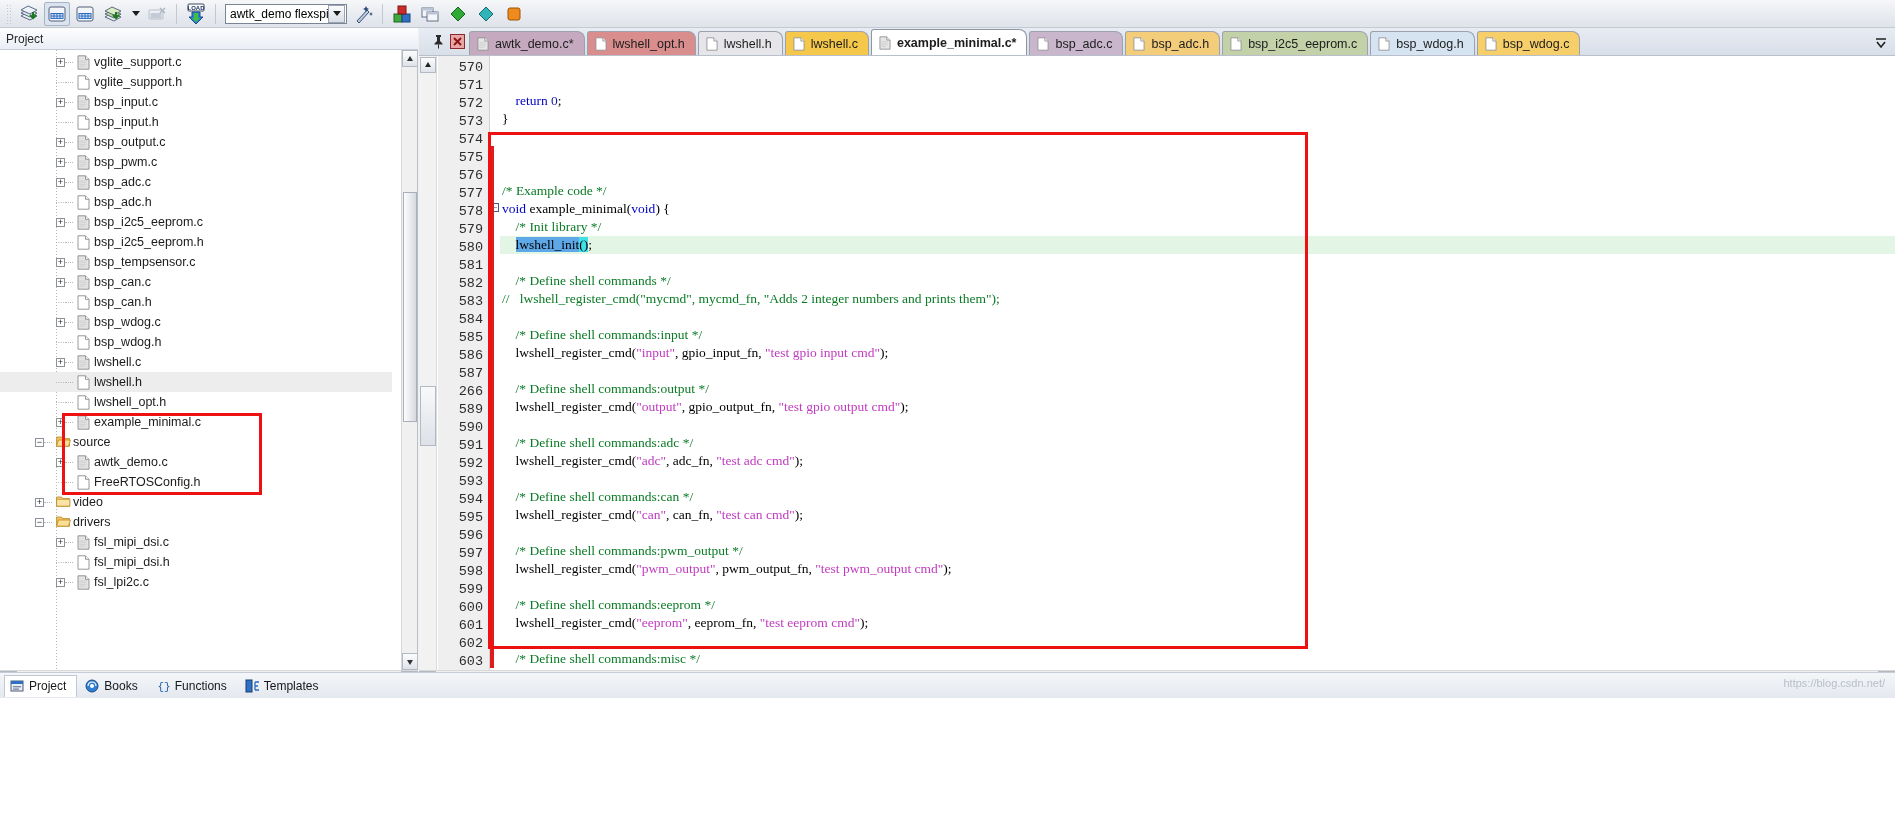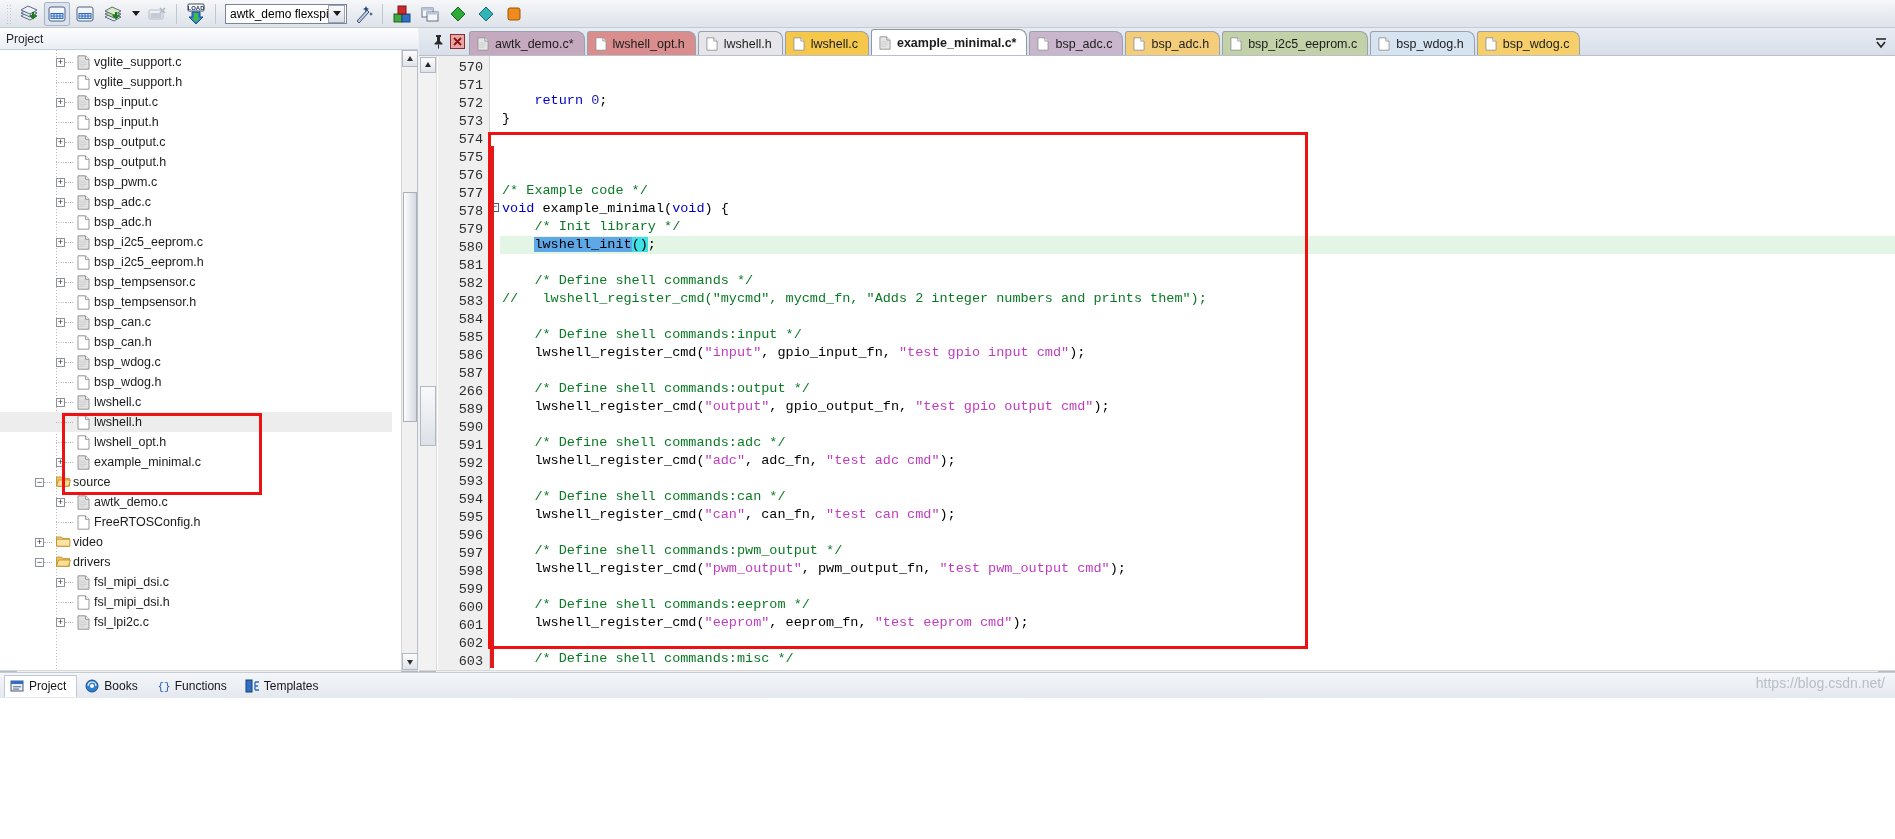--- a/index.html
+++ b/index.html
@@ -122,21 +122,21 @@
 
   .gutter {
     position:absolute; left:19px; top:0; width:52px; height:614px;
     background:#efefef; border-right:1px solid #d2d2d2;
   }
   .lnum { position:absolute; right:6px; font-family:"Liberation Mono", monospace;
     font-size:13.5px; color:#2d2d2d; height:18px; line-height:18px; }
   .foldcol { position:absolute; left:71px; top:0; width:10px; height:614px; background:#fff; }
   .code {
     position:absolute; left:81px; top:0; right:0; height:614px;
-    font-family:Liberation Mono, monospace; font-size:13.5px;
+    font-family:Liberation Serif, serif; font-size:13.5px;
     line-height:18px; white-space:pre; color:#000;
   }
   .cline { height:18px; position:relative; padding-left:2px; }
   .cline.hl { background:#e3f5e4; }
   .cmt { color:#0a7a25; }
   .kw  { color:#0000c8; }
   .str { color:#c03bc0; }
   .num { color:#1a1aa8; }
   .selblue { background:#5fa8e8; color:#000; }
   .selcyan { background:#40e0e8; color:#000; }
@@ -175,21 +175,21 @@
     position:absolute; left:0; top:672px; width:1895px; height:26px;
     background:linear-gradient(to bottom,#f4f6f9,#e4e8ef);
     border-top:1px solid #c6ccd6; display:flex; align-items:center; padding-left:4px;
   }
   .stab { display:flex; align-items:center; height:22px; padding:0 10px 0 5px;
     font-size:12px; color:#15171a; margin-right:3px; position:relative;}
   .stab.active { background:#ffffff; border:1px solid #c3c9d3; border-bottom:none; }
   .stab .si { width:14px;height:14px; margin-right:5px; flex:none; }
 
   .watermark {
-    position:absolute; right:10px; top:672px; font-size:14px; color:#b9bec6;
+    position:absolute; right:10px; top:672px; font-size:11px; color:#b9bec6;
     height:22px; line-height:22px; font-family:"Liberation Sans", sans-serif;
   }
   .bottomfill { position:absolute; left:0; top:698px; width:1895px; height:141px; background:#ffffff; }
 </style>
 </head>
 <body>
 
 <div id="app">
 
   <div class="toolbar">
@@ -508,137 +508,109 @@
                 <path d="M2.5 6 h7"></path>
                 <path d="M2.5 7.8 h7"></path>
                 <path d="M2.5 9.6 h7"></path>
                 <path d="M2.5 11.4 h5"></path>
               </g>
             </svg></span>
           <span class="label">bsp_output.c</span>
         </div>
         <div class="trow">
           <span style="width: 56px; flex: 0 0 auto;"></span>
+          <span class="expander">+</span>
+          <span style="width: 8px; flex: 0 0 auto; height: 1px; border-top: 1px dotted rgb(182, 182, 182);"></span>
+          <span class="ficon"><svg width="13" height="15" viewBox="0 0 13 15">
+              <path d="M1 .8 h7.5 L12 4.3 V14.2 H1 Z" fill="#e3e3e3" stroke="#8c8c8c" stroke-width="0.9"></path>
+              <path d="M8.5 .8 V4.3 H12" fill="#f7f7f7" stroke="#8c8c8c" stroke-width="0.9"></path>
+              <g stroke="#c9c9c9" stroke-width="0.7">
+                <path d="M2.5 6 h7"></path>
+                <path d="M2.5 7.8 h7"></path>
+                <path d="M2.5 9.6 h7"></path>
+                <path d="M2.5 11.4 h5"></path>
+              </g>
+            </svg></span>
+          <span class="label">bsp_pwm.c</span>
+        </div>
+        <div class="trow">
+          <span style="width: 56px; flex: 0 0 auto;"></span>
+          <span class="expander">+</span>
+          <span style="width: 8px; flex: 0 0 auto; height: 1px; border-top: 1px dotted rgb(182, 182, 182);"></span>
+          <span class="ficon"><svg width="13" height="15" viewBox="0 0 13 15">
+              <path d="M1 .8 h7.5 L12 4.3 V14.2 H1 Z" fill="#e3e3e3" stroke="#8c8c8c" stroke-width="0.9"></path>
+              <path d="M8.5 .8 V4.3 H12" fill="#f7f7f7" stroke="#8c8c8c" stroke-width="0.9"></path>
+              <g stroke="#c9c9c9" stroke-width="0.7">
+                <path d="M2.5 6 h7"></path>
+                <path d="M2.5 7.8 h7"></path>
+                <path d="M2.5 9.6 h7"></path>
+                <path d="M2.5 11.4 h5"></path>
+              </g>
+            </svg></span>
+          <span class="label">bsp_adc.c</span>
+        </div>
+        <div class="trow">
+          <span style="width: 56px; flex: 0 0 auto;"></span>
           <span class="expander none">
             <svg width="9" height="9" viewBox="0 0 9 9">
               <path d="M0 4.5 h8" stroke="#b6b6b6" stroke-dasharray="1 1.4"></path>
             </svg>
           </span>
           <span style="width: 8px; flex: 0 0 auto; height: 1px; border-top: 1px dotted rgb(182, 182, 182);"></span>
           <span class="ficon"><svg width="13" height="15" viewBox="0 0 13 15">
               <path d="M1 .8 h7.5 L12 4.3 V14.2 H1 Z" fill="#ffffff" stroke="#8c8c8c" stroke-width="0.9"></path>
               <path d="M8.5 .8 V4.3 H12" fill="#f7f7f7" stroke="#8c8c8c" stroke-width="0.9"></path>
             </svg></span>
-          <span class="label">bsp_output.h</span>
-        </div>
-        <div class="trow">
-          <span style="width: 56px; flex: 0 0 auto;"></span>
-          <span class="expander">+</span>
-          <span style="width: 8px; flex: 0 0 auto; height: 1px; border-top: 1px dotted rgb(182, 182, 182);"></span>
-          <span class="ficon"><svg width="13" height="15" viewBox="0 0 13 15">
-              <path d="M1 .8 h7.5 L12 4.3 V14.2 H1 Z" fill="#e3e3e3" stroke="#8c8c8c" stroke-width="0.9"></path>
-              <path d="M8.5 .8 V4.3 H12" fill="#f7f7f7" stroke="#8c8c8c" stroke-width="0.9"></path>
-              <g stroke="#c9c9c9" stroke-width="0.7">
-                <path d="M2.5 6 h7"></path>
-                <path d="M2.5 7.8 h7"></path>
-                <path d="M2.5 9.6 h7"></path>
-                <path d="M2.5 11.4 h5"></path>
-              </g>
-            </svg></span>
-          <span class="label">bsp_pwm.c</span>
-        </div>
-        <div class="trow">
-          <span style="width: 56px; flex: 0 0 auto;"></span>
-          <span class="expander">+</span>
-          <span style="width: 8px; flex: 0 0 auto; height: 1px; border-top: 1px dotted rgb(182, 182, 182);"></span>
-          <span class="ficon"><svg width="13" height="15" viewBox="0 0 13 15">
-              <path d="M1 .8 h7.5 L12 4.3 V14.2 H1 Z" fill="#e3e3e3" stroke="#8c8c8c" stroke-width="0.9"></path>
-              <path d="M8.5 .8 V4.3 H12" fill="#f7f7f7" stroke="#8c8c8c" stroke-width="0.9"></path>
-              <g stroke="#c9c9c9" stroke-width="0.7">
-                <path d="M2.5 6 h7"></path>
-                <path d="M2.5 7.8 h7"></path>
-                <path d="M2.5 9.6 h7"></path>
-                <path d="M2.5 11.4 h5"></path>
-              </g>
-            </svg></span>
-          <span class="label">bsp_adc.c</span>
+          <span class="label">bsp_adc.h</span>
+        </div>
+        <div class="trow">
+          <span style="width: 56px; flex: 0 0 auto;"></span>
+          <span class="expander">+</span>
+          <span style="width: 8px; flex: 0 0 auto; height: 1px; border-top: 1px dotted rgb(182, 182, 182);"></span>
+          <span class="ficon"><svg width="13" height="15" viewBox="0 0 13 15">
+              <path d="M1 .8 h7.5 L12 4.3 V14.2 H1 Z" fill="#e3e3e3" stroke="#8c8c8c" stroke-width="0.9"></path>
+              <path d="M8.5 .8 V4.3 H12" fill="#f7f7f7" stroke="#8c8c8c" stroke-width="0.9"></path>
+              <g stroke="#c9c9c9" stroke-width="0.7">
+                <path d="M2.5 6 h7"></path>
+                <path d="M2.5 7.8 h7"></path>
+                <path d="M2.5 9.6 h7"></path>
+                <path d="M2.5 11.4 h5"></path>
+              </g>
+            </svg></span>
+          <span class="label">bsp_i2c5_eeprom.c</span>
         </div>
         <div class="trow">
           <span style="width: 56px; flex: 0 0 auto;"></span>
           <span class="expander none">
             <svg width="9" height="9" viewBox="0 0 9 9">
               <path d="M0 4.5 h8" stroke="#b6b6b6" stroke-dasharray="1 1.4"></path>
             </svg>
           </span>
           <span style="width: 8px; flex: 0 0 auto; height: 1px; border-top: 1px dotted rgb(182, 182, 182);"></span>
           <span class="ficon"><svg width="13" height="15" viewBox="0 0 13 15">
               <path d="M1 .8 h7.5 L12 4.3 V14.2 H1 Z" fill="#ffffff" stroke="#8c8c8c" stroke-width="0.9"></path>
               <path d="M8.5 .8 V4.3 H12" fill="#f7f7f7" stroke="#8c8c8c" stroke-width="0.9"></path>
             </svg></span>
-          <span class="label">bsp_adc.h</span>
-        </div>
-        <div class="trow">
-          <span style="width: 56px; flex: 0 0 auto;"></span>
-          <span class="expander">+</span>
-          <span style="width: 8px; flex: 0 0 auto; height: 1px; border-top: 1px dotted rgb(182, 182, 182);"></span>
-          <span class="ficon"><svg width="13" height="15" viewBox="0 0 13 15">
-              <path d="M1 .8 h7.5 L12 4.3 V14.2 H1 Z" fill="#e3e3e3" stroke="#8c8c8c" stroke-width="0.9"></path>
-              <path d="M8.5 .8 V4.3 H12" fill="#f7f7f7" stroke="#8c8c8c" stroke-width="0.9"></path>
-              <g stroke="#c9c9c9" stroke-width="0.7">
-                <path d="M2.5 6 h7"></path>
-                <path d="M2.5 7.8 h7"></path>
-                <path d="M2.5 9.6 h7"></path>
-                <path d="M2.5 11.4 h5"></path>
-              </g>
-            </svg></span>
-          <span class="label">bsp_i2c5_eeprom.c</span>
-        </div>
-        <div class="trow">
-          <span style="width: 56px; flex: 0 0 auto;"></span>
-          <span class="expander none">
-            <svg width="9" height="9" viewBox="0 0 9 9">
-              <path d="M0 4.5 h8" stroke="#b6b6b6" stroke-dasharray="1 1.4"></path>
-            </svg>
-          </span>
-          <span style="width: 8px; flex: 0 0 auto; height: 1px; border-top: 1px dotted rgb(182, 182, 182);"></span>
-          <span class="ficon"><svg width="13" height="15" viewBox="0 0 13 15">
-              <path d="M1 .8 h7.5 L12 4.3 V14.2 H1 Z" fill="#ffffff" stroke="#8c8c8c" stroke-width="0.9"></path>
-              <path d="M8.5 .8 V4.3 H12" fill="#f7f7f7" stroke="#8c8c8c" stroke-width="0.9"></path>
-            </svg></span>
           <span class="label">bsp_i2c5_eeprom.h</span>
         </div>
         <div class="trow">
           <span style="width: 56px; flex: 0 0 auto;"></span>
           <span class="expander">+</span>
           <span style="width: 8px; flex: 0 0 auto; height: 1px; border-top: 1px dotted rgb(182, 182, 182);"></span>
           <span class="ficon"><svg width="13" height="15" viewBox="0 0 13 15">
               <path d="M1 .8 h7.5 L12 4.3 V14.2 H1 Z" fill="#e3e3e3" stroke="#8c8c8c" stroke-width="0.9"></path>
               <path d="M8.5 .8 V4.3 H12" fill="#f7f7f7" stroke="#8c8c8c" stroke-width="0.9"></path>
               <g stroke="#c9c9c9" stroke-width="0.7">
                 <path d="M2.5 6 h7"></path>
                 <path d="M2.5 7.8 h7"></path>
                 <path d="M2.5 9.6 h7"></path>
                 <path d="M2.5 11.4 h5"></path>
               </g>
             </svg></span>
           <span class="label">bsp_tempsensor.c</span>
-        </div>
-        <div class="trow">
-          <span style="width: 56px; flex: 0 0 auto;"></span>
-          <span class="expander none">
-            <svg width="9" height="9" viewBox="0 0 9 9">
-              <path d="M0 4.5 h8" stroke="#b6b6b6" stroke-dasharray="1 1.4"></path>
-            </svg>
-          </span>
-          <span style="width: 8px; flex: 0 0 auto; height: 1px; border-top: 1px dotted rgb(182, 182, 182);"></span>
-          <span class="ficon"><svg width="13" height="15" viewBox="0 0 13 15">
-              <path d="M1 .8 h7.5 L12 4.3 V14.2 H1 Z" fill="#ffffff" stroke="#8c8c8c" stroke-width="0.9"></path>
-              <path d="M8.5 .8 V4.3 H12" fill="#f7f7f7" stroke="#8c8c8c" stroke-width="0.9"></path>
-            </svg></span>
-          <span class="label">bsp_tempsensor.h</span>
         </div>
         <div class="trow">
           <span style="width: 56px; flex: 0 0 auto;"></span>
           <span class="expander">+</span>
           <span style="width: 8px; flex: 0 0 auto; height: 1px; border-top: 1px dotted rgb(182, 182, 182);"></span>
           <span class="ficon"><svg width="13" height="15" viewBox="0 0 13 15">
               <path d="M1 .8 h7.5 L12 4.3 V14.2 H1 Z" fill="#e3e3e3" stroke="#8c8c8c" stroke-width="0.9"></path>
               <path d="M8.5 .8 V4.3 H12" fill="#f7f7f7" stroke="#8c8c8c" stroke-width="0.9"></path>
               <g stroke="#c9c9c9" stroke-width="0.7">
                 <path d="M2.5 6 h7"></path>

